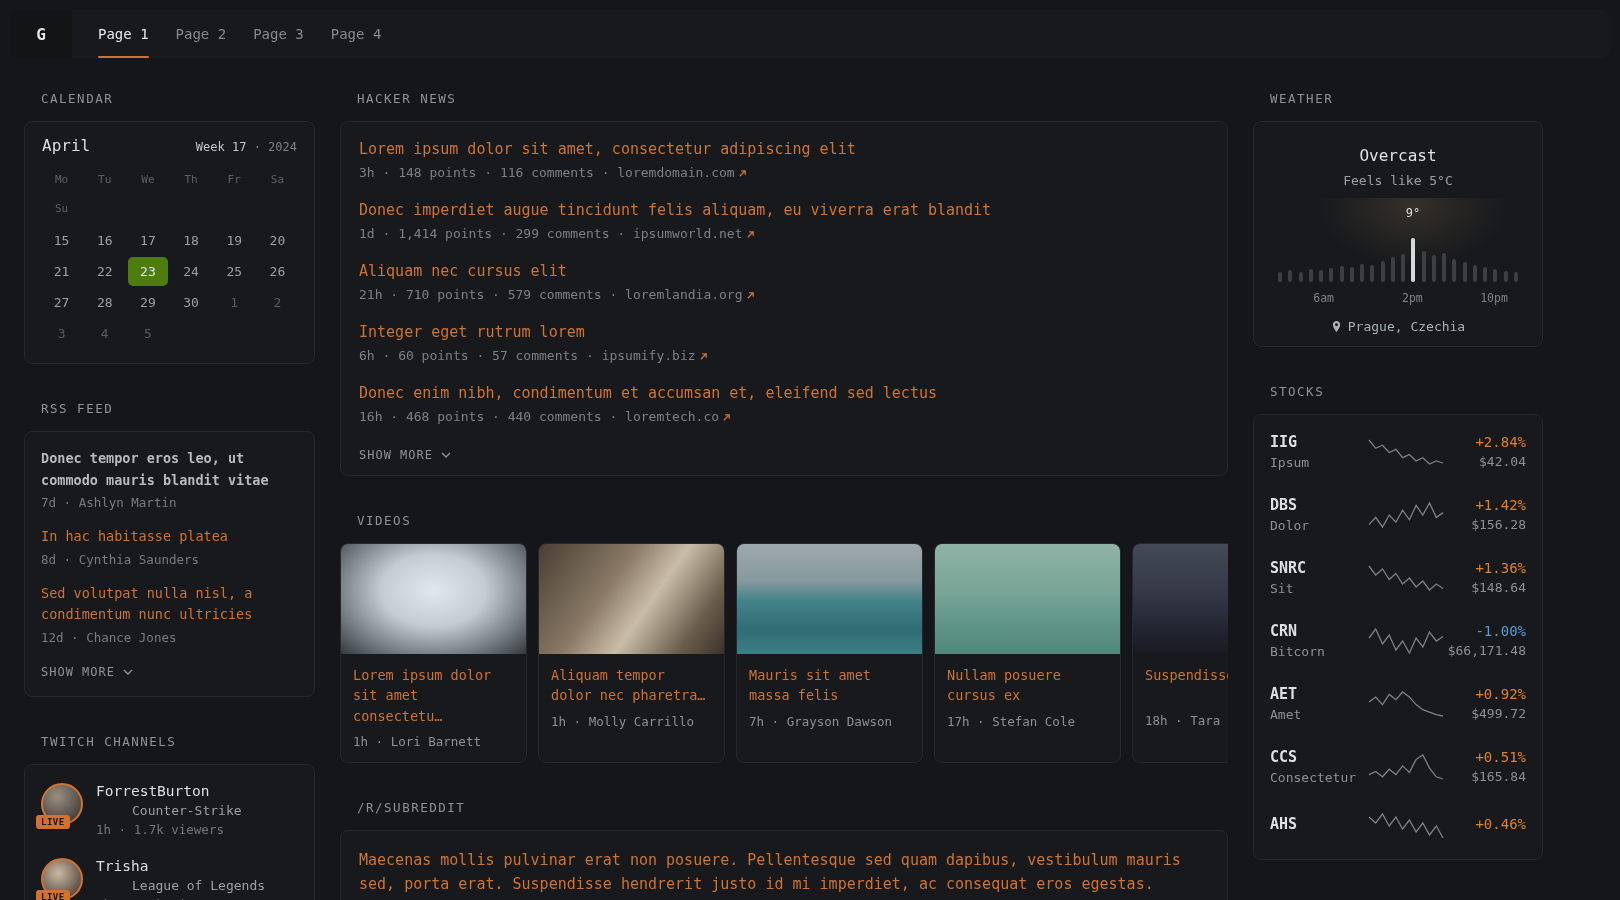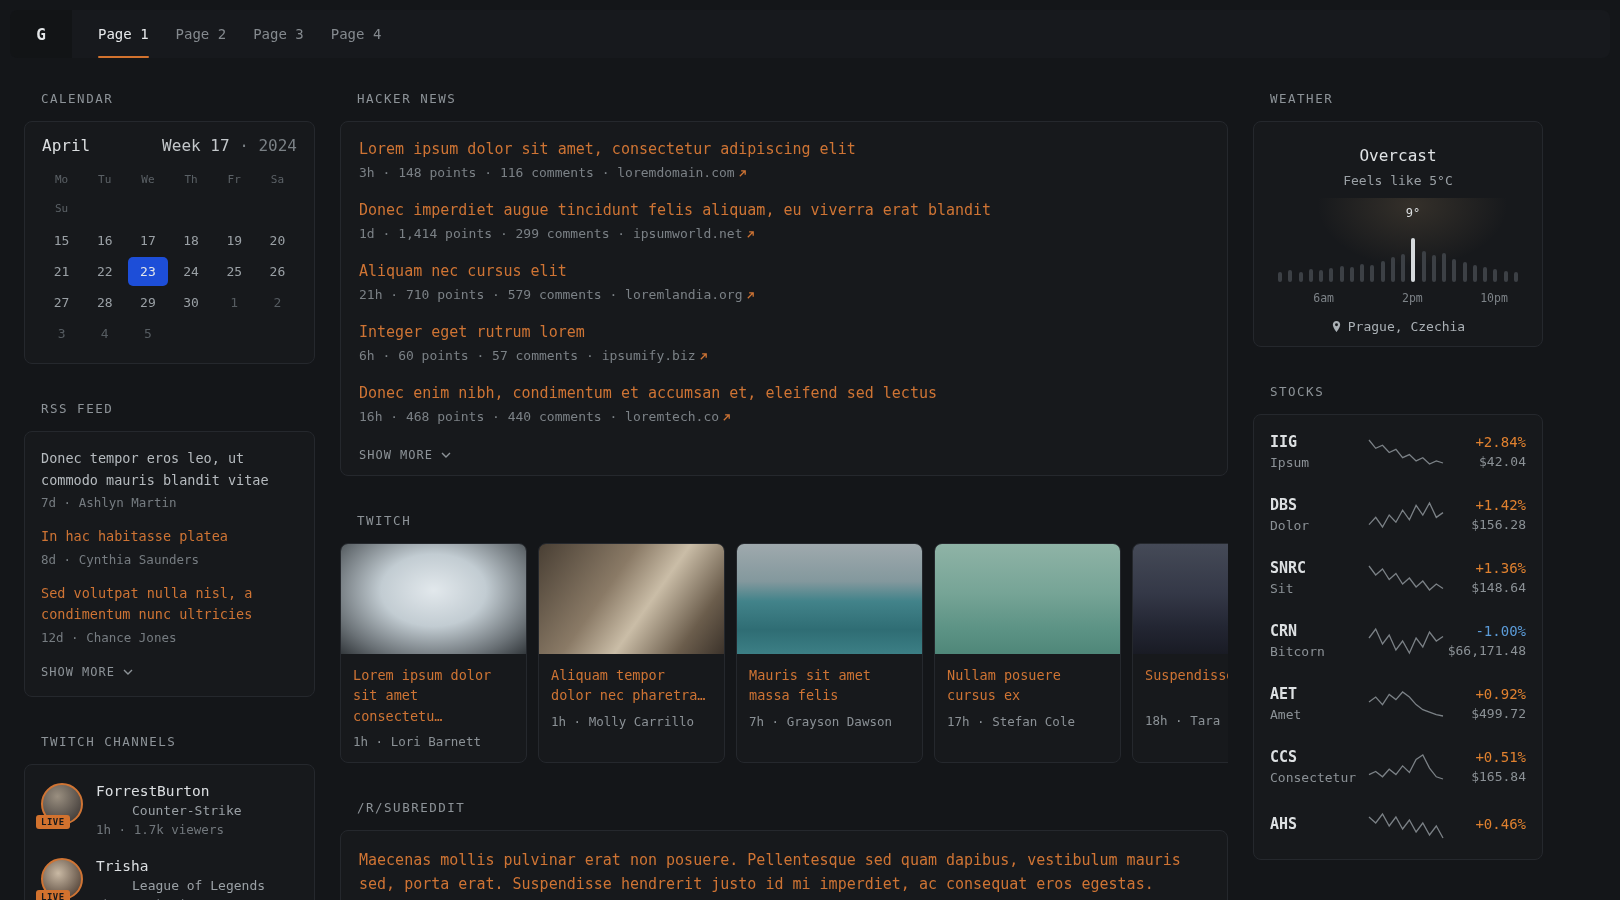--- a/index.html
+++ b/index.html
@@ -24,33 +24,33 @@
   
   .main { display:grid; grid-template-columns:291px minmax(0,1fr) 290px; column-gap:25px; padding:33px 77px 0 24px; align-items:start; }
   .section { margin-bottom:37px; }
   .sec-title { font-size:12.5px; font-weight:400; color:#8d9398; letter-spacing:1.5px; margin:0 0 15px 17px; }
   .card { background:#17191c; border:1px solid #25282d; border-radius:8px; }
 
   
   .cal-card { padding:14px 15px 14px; }
   .cal-head { display:flex; justify-content:space-between; align-items:baseline; margin-bottom:12px; padding:0 2px; }
   .cal-month { font-size:16px; color:#dbdee0; }
-  .cal-week { font-size:16px; color:#c3c7ca; }
+  .cal-week { font-size:12px; color:#c3c7ca; }
   .cal-week .dimpart { color:#7a8085; }
   .cal-dow, .cal-grid { display:grid; grid-template-columns:repeat(6,1fr); text-align:center; }
   .cal-dow span { font-size:11px; color:#5b6166; padding:6px 0 10px; }
   .cal-cell { font-size:13px; color:#9aa0a5; height:29px; line-height:29px; border-radius:5px; margin:1px 2px; }
-  .cal-cell.current { background:#1d4ed8; color:#e5e8ea; }
+  .cal-cell.current { background:#4d7c0f; color:#e5e8ea; }
   .cal-cell.dim { color:#565c61; }
 
   
   .rss-card { padding:16px; }
   .rss-item { display:block; }
   .rss-title { font-size:13.5px; line-height:1.6; color:#cf7434; cursor:pointer; }
-  .rss-item.read .rss-title { color:#b6bbbf; }
+  .rss-item.read .rss-title { color:#b6bbbf;font-weight:bold; }
   .rss-meta { font-size:12.5px; color:#767c81; margin:4px 0 16px; }
   .show-more { display:inline-flex; align-items:center; gap:8px; background:none; border:none; color:#8d9398;
                font-size:12px; letter-spacing:1px; font-family:inherit; padding:0; cursor:pointer; }
   .show-more svg { stroke:#8d9398; }
 
   
   .twitch-card { padding:18px 16px 10px; }
   .twitch-row { display:flex; gap:13px; margin-bottom:21px; align-items:flex-start; cursor:pointer; }
   .avatar-wrap { position:relative; flex-shrink:0; }
   .avatar { width:42px; height:42px; border-radius:50%; border:2px solid #cf7434; }
@@ -288,21 +288,21 @@
         <button class="show-more">
           <span>SHOW MORE</span>
           <svg width="10" height="6" viewBox="0 0 10 6" fill="none">
               <path d="M1 1 L5 5 L9 1" stroke-width="1.4"></path>
             </svg>
         </button>
       </div>
     </section>
 
     <section class="section">
-      <h2 class="sec-title">TWITCH</h2>
+      <h2 class="sec-title">VIDEOS</h2>
       <div class="videos-row">
 
         <div class="video-card">
           <div class="thumb t1"></div>
           <div class="video-body">
             <div class="video-title">Lorem ipsum dolor sit amet consectetu…</div>
             <div class="video-meta">1h · Lori Barnett</div>
           </div>
         </div>
 

